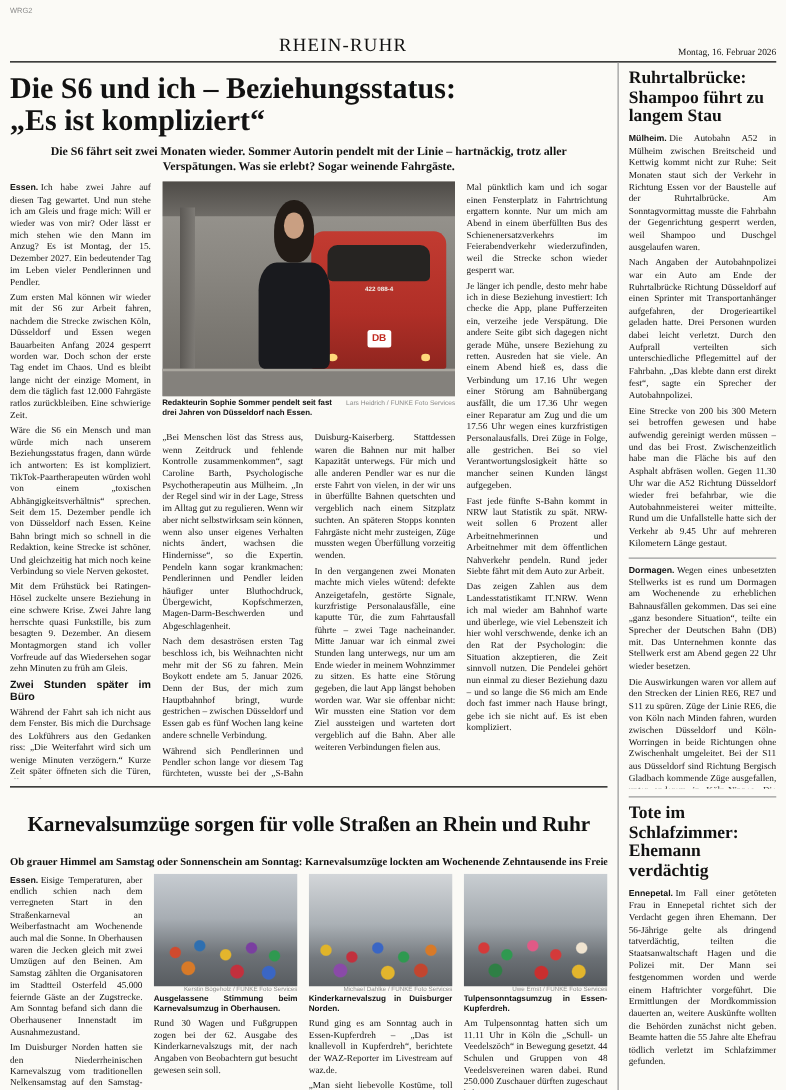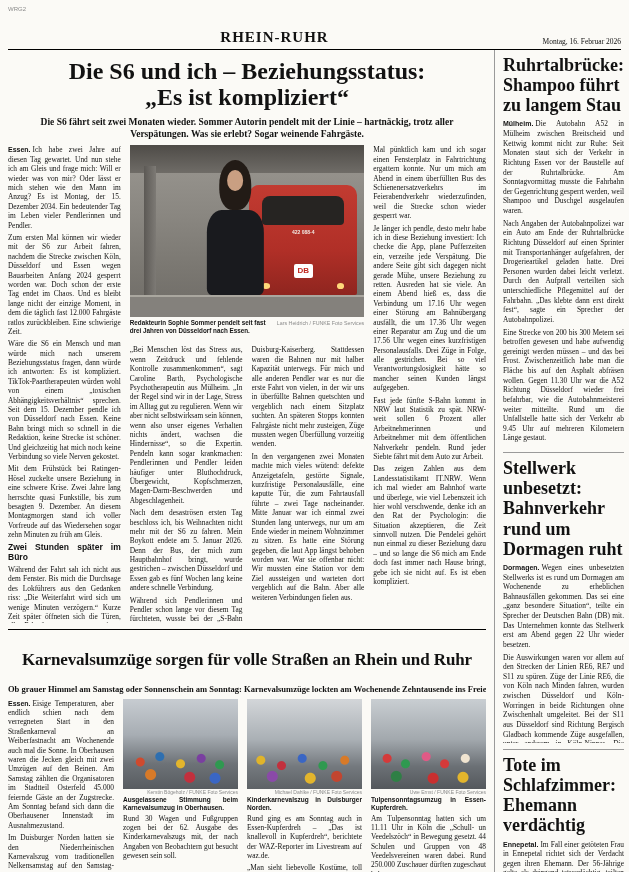--- a/index.html
+++ b/index.html
@@ -10,30 +10,30 @@
     font-family:"Liberation Serif", serif;
   }
   .page { width:629px; height:872px; padding:6px 8px 0 8px; }
 
   
   .masthead {
     display:grid; grid-template-columns:60px 1fr 140px; align-items:flex-end;
     border-bottom:1.5px solid #000; padding-bottom:3px;
   }
   .page-code { font:6px "Liberation Sans", sans-serif; color:#8a8a8a; align-self:flex-start; }
-  .section-title { text-align:center; font-weight:bold; font-size:15px; letter-spacing:1px; }
+  .section-title { text-align:center; font-weight:normal; font-size:15px; letter-spacing:1px; }
   .edition-date { text-align:right; font-size:7.5px;margin-top:31px; }
 
   
   .content { display:flex; height:838px; }
   .main { width:486px; padding-right:8px; }
   .sidebar { flex:1; border-left:1px solid #9a9a9a; padding-left:8px; }
 
   
-  .s6-headline { font-size:24px; font-weight:bold; line-height:1.1; text-align:center; margin:8px 0 5px; }
+  .s6-headline { font-size:24px; font-weight:bold; line-height:1.1; margin:8px 0 5px; }
   .s6-deck { font-size:9.5px; font-weight:bold; line-height:1.3; text-align:center; max-width:452px; margin:0 auto 5px; }
   .s6-byline { font:bold 8px "Liberation Sans", sans-serif; margin:3px 0 4px; }
 
   
   .s6-body {
     display:grid; grid-template-columns:repeat(4,1fr); grid-template-rows:200px 1fr;
     column-gap:9px; height:478px; overflow:hidden;
   }
   .col { font-size:7.4px; line-height:1.27; text-align:justify; overflow:hidden; }
   .col p { margin:0 0 3px 0; }
@@ -72,21 +72,21 @@
   .person-face { position:absolute; top:9%; left:50%; transform:translateX(-50%);
     width:28%; height:15%; background:#c99f82; border-radius:50%; }
 
   .caption-row { display:flex; justify-content:space-between; gap:6px; margin-top:2px; }
   .caption { font:bold 6.3px "Liberation Sans", sans-serif; line-height:1.25; }
   .credit { font:5.3px "Liberation Sans", sans-serif; color:#8a8a8a; white-space:nowrap; padding-top:1px; }
 
   
   .sb-article { padding:4px 0 6px; border-bottom:1px solid #9a9a9a; }
   .sb-article:last-child { border-bottom:none; }
-  .sb-headline { font-size:18px; font-weight:bold; line-height:1.12; margin:1px 0 4px; }
+  .sb-headline { font-size:14px; font-weight:bold; line-height:1.12; margin:1px 0 4px; }
   .sb-body { font-size:7.4px; line-height:1.3; text-align:justify; overflow:hidden; }
   .sb-body p { margin:0 0 3px 0; }
   .sb-a1 .sb-body { max-height:334px; }
   .sb-a2 .sb-body { max-height:180px; }
   .sb-a3 .sb-body { max-height:150px; }
 
   
   .karneval { border-top:1px solid #000; margin-top:6px; padding-top:5px; }
   .k-headline { font-size:17px; font-weight:bold; text-align:center; white-space:nowrap;
     overflow:hidden; letter-spacing:-0.1px; }
@@ -149,21 +149,21 @@
       <article>
         <h1 class="s6-headline">
           <span>Die S6 und ich – Beziehungsstatus:</span><br>
           <span>„Es ist kompliziert“</span>
         </h1>
         <div class="s6-deck">Die S6 fährt seit zwei Monaten wieder. Sommer Autorin pendelt mit der Linie – hartnäckig, trotz aller Verspätungen. Was sie erlebt? Sogar weinende Fahrgäste.</div>
 
         <div class="s6-body">
 
           <div class="col c1">
-            <p><span class="dateline">Essen.</span><span>Ich habe zwei Jahre auf diesen Tag gewartet. Und nun stehe ich am Gleis und frage mich: Will er wieder was von mir? Oder lässt er mich stehen wie den Mann im Anzug? Es ist Montag, der 15. Dezember 2034. Ein bedeutender Tag im Leben vieler Pendlerinnen und Pendler.</span></p>
+            <p><span class="dateline">Essen.</span><span>Ich habe zwei Jahre auf diesen Tag gewartet. Und nun stehe ich am Gleis und frage mich: Will er wieder was von mir? Oder lässt er mich stehen wie den Mann im Anzug? Es ist Montag, der 15. Dezember 2027. Ein bedeutender Tag im Leben vieler Pendlerinnen und Pendler.</span></p>
             <p>Zum ersten Mal können wir wieder mit der S6 zur Arbeit fahren, nachdem die Strecke zwischen Köln, Düsseldorf und Essen wegen Bauarbeiten Anfang 2024 gesperrt worden war. Doch schon der erste Tag endet im Chaos. Und es bleibt lange nicht der einzige Moment, in dem die täglich fast 12.000 Fahrgäste ratlos zurückbleiben. Eine schwierige Zeit.</p>
             <p>Wäre die S6 ein Mensch und man würde mich nach unserem Beziehungsstatus fragen, dann würde ich antworten: Es ist kompliziert. TikTok-Paartherapeuten würden wohl von einem „toxischen Abhängigkeitsverhältnis“ sprechen. Seit dem 15. Dezember pendle ich von Düsseldorf nach Essen. Keine Bahn bringt mich so schnell in die Redaktion, keine Strecke ist schöner. Und gleichzeitig hat mich noch keine Verbindung so viele Nerven gekostet.</p>
             <p>Mit dem Frühstück bei Ratingen-Hösel zuckelte unsere Beziehung in eine schwere Krise. Zwei Jahre lang herrschte quasi Funkstille, bis zum besagten 9. Dezember. An diesem Montagmorgen stand ich voller Vorfreude auf das Wiedersehen sogar zehn Minuten zu früh am Gleis.</p>
             <div class="subhead">Zwei Stunden später im Büro</div>
             <p>Während der Fahrt sah ich nicht aus dem Fenster. Bis mich die Durchsage des Lokführers aus den Gedanken riss: „Die Weiterfahrt wird sich um wenige Minuten verzögern.“ Kurze Zeit später öffneten sich die Türen, alle Fahrgäste mussten aussteigen. Der Lokführer lehnte sich aus seinem Fenster: „Ich kann auch nichts dafür, die Technik macht, was sie will, wir werden hier definitiv nicht weiterkommen.“ Nach einer Odyssee in zwei erdenklichen Verkehrsmitteln des öffentlichen Nah-</p>
           </div>
 
           <div class="ph">
             <div class="photo-main">
               <div class="roof"></div>
@@ -250,21 +250,20 @@
       <article class="sb-article sb-a1">
         <h3 class="sb-headline">Ruhrtalbrücke: Shampoo führt zu langem Stau</h3>
         <div class="sb-body">
           <p><span class="dateline">Mülheim.</span><span>Die Autobahn A52 in Mülheim zwischen Breitscheid und Kettwig kommt nicht zur Ruhe: Seit Monaten staut sich der Verkehr in Richtung Essen vor der Baustelle auf der Ruhrtalbrücke. Am Sonntagvormittag musste die Fahrbahn der Gegenrichtung gesperrt werden, weil Shampoo und Duschgel ausgelaufen waren.</span></p>
           <p>Nach Angaben der Autobahnpolizei war ein Auto am Ende der Ruhrtalbrücke Richtung Düsseldorf auf einen Sprinter mit Transportanhänger aufgefahren, der Drogerieartikel geladen hatte. Drei Personen wurden dabei leicht verletzt. Durch den Aufprall verteilten sich unterschiedliche Pflegemittel auf der Fahrbahn. „Das klebte dann erst direkt fest“, sagte ein Sprecher der Autobahnpolizei.</p>
           <p>Eine Strecke von 200 bis 300 Metern sei betroffen gewesen und habe aufwendig gereinigt werden müssen – und das bei Frost. Zwischenzeitlich habe man die Fläche bis auf den Asphalt abfräsen wollen. Gegen 11.30 Uhr war die A52 Richtung Düsseldorf wieder frei befahrbar, wie die Autobahnmeisterei weiter mitteilte. Rund um die Unfallstelle hatte sich der Verkehr ab 9.45 Uhr auf mehreren Kilometern Länge gestaut.</p>
         </div>
       </article>
 
       <article class="sb-article sb-a2">
-        <h3 class="sb-headline">Stellwerk unbesetzt: Bahnverkehr rund um Dormagen ruht</h3>
         <div class="sb-body">
           <p><span class="dateline">Dormagen.</span><span>Wegen eines unbesetzten Stellwerks ist es rund um Dormagen am Wochenende zu erheblichen Bahnausfällen gekommen. Das sei eine „ganz besondere Situation“, teilte ein Sprecher der Deutschen Bahn (DB) mit. Das Unternehmen konnte das Stellwerk erst am Abend gegen 22 Uhr wieder besetzen.</span></p>
           <p><span>Die Auswirkungen waren vor allem auf den Strecken der Linien RE6, RE7 und S11 zu spüren. Züge der Linie RE6, die von Köln nach Minden fahren, wurden zwischen Düsseldorf und Köln-Worringen in beide Richtungen ohne Zwischenhalt umgeleitet. Bei der S11 aus Düsseldorf sind Richtung Bergisch Gladbach kommende Züge ausgefallen, unter anderem in Köln-Nippes. Die Bahnen der RE7, die zwischen Rheine und Krefeld verkehren, fielen komplett aus. Wo möglich, sollten Busse eingesetzt werden, wie der Betreiber National Express mitteilte.</span></p>
         </div>
       </article>
 
       <article class="sb-article sb-a3">
         <h3 class="sb-headline">Tote im Schlafzimmer: Ehemann verdächtig</h3>
         <div class="sb-body">
           <p><span class="dateline">Ennepetal.</span><span>Im Fall einer getöteten Frau in Ennepetal richtet sich der Verdacht gegen ihren Ehemann. Der 56-Jährige gelte als dringend tatverdächtig, teilten die Staatsanwaltschaft Hagen und die Polizei mit. Der Mann sei festgenommen worden und werde einem Haftrichter vorgeführt. Die Ermittlungen der Mordkommission dauerten an, weitere Auskünfte wollten die Behörden zunächst nicht geben. Beamte hatten die 55 Jahre alte Ehefrau tödlich verletzt im Schlafzimmer gefunden.</span></p>

